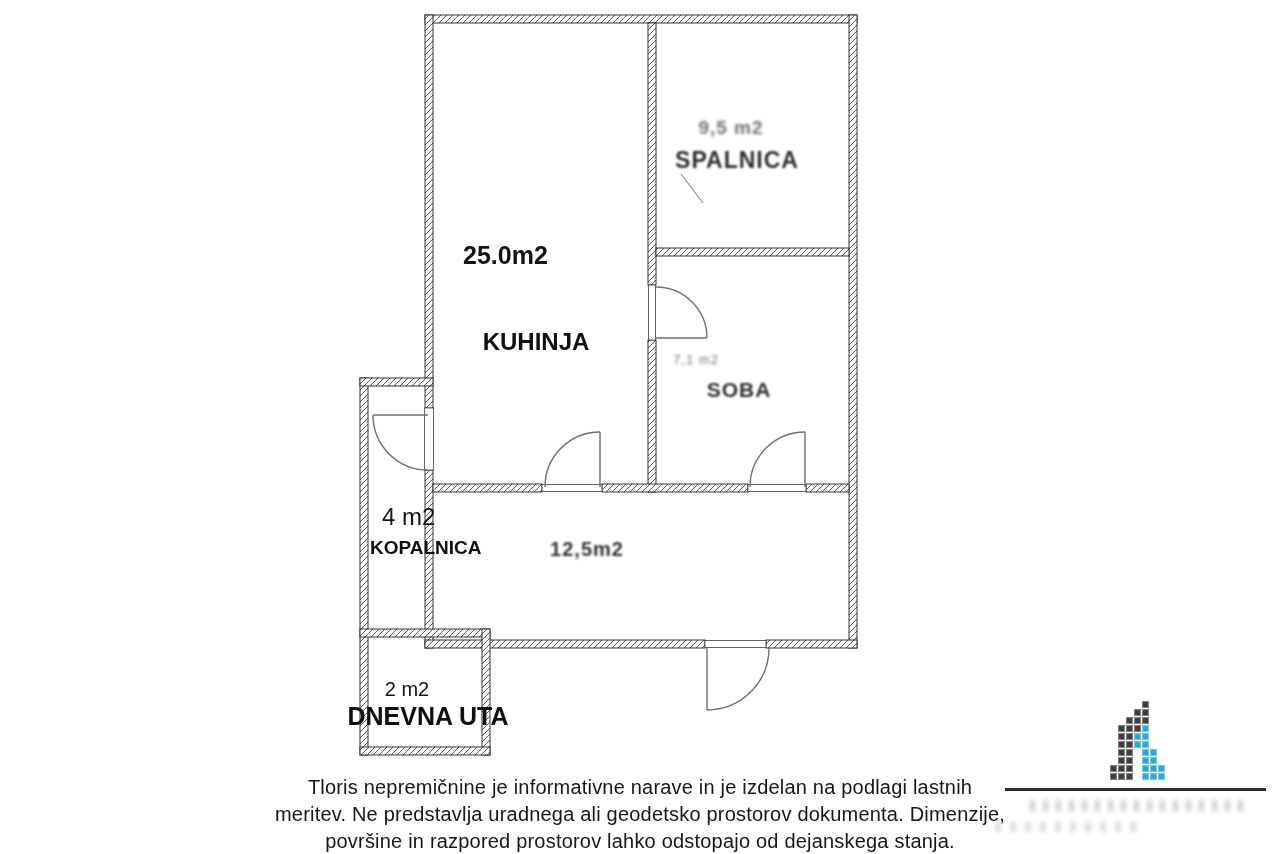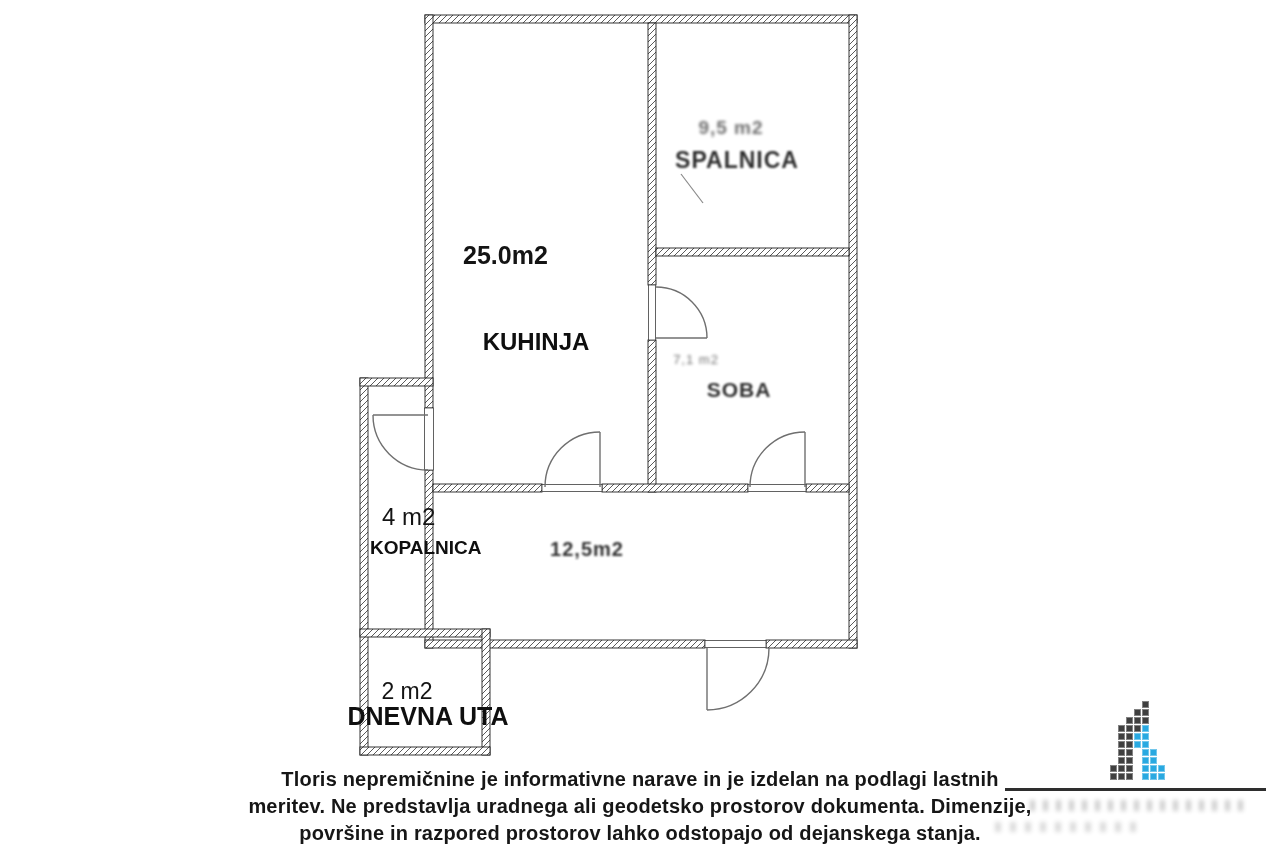--- a/index.html
+++ b/index.html
@@ -9,21 +9,21 @@
   }
   .abs{position:absolute;white-space:nowrap;}
   .ctr{transform:translateX(-50%);}
   .room-label{font-weight:bold;color:#0f0f0f;}
   .area-label{color:#141414;}
   
   .g1{filter:blur(0.5px);}
   .g2{filter:blur(1.1px);opacity:.88;letter-spacing:1px;}
   .g3{filter:blur(1.5px);opacity:.62;letter-spacing:1px;}
   .disclaimer{
-    font-weight:bold;font-size:20px;color:#161616;letter-spacing:0.2px;
+    font-weight:normal;font-size:20px;color:#161616;letter-spacing:0.2px;margin-top:8px;
   }
   #logo-grid{position:absolute;left:1110px;top:701px;}
   #logo-grid .sq{position:absolute;width:7px;height:7px;box-sizing:border-box;border:1px solid rgba(255,255,255,.35);}
   #logo-rule{position:absolute;left:1005px;top:788px;width:261px;height:3px;background:#2e2e2e;}
   .smudge{position:absolute;filter:blur(2px);}
   #smudge-1{left:1030px;top:800px;width:215px;height:11px;opacity:.45;
     background:repeating-linear-gradient(90deg, rgba(110,110,110,.75) 0 5px, transparent 5px 13px);}
   #smudge-2{left:995px;top:822px;width:150px;height:10px;opacity:.32;
     background:repeating-linear-gradient(90deg, rgba(110,110,110,.75) 0 6px, transparent 6px 15px);}
   svg{position:absolute;left:0;top:0;}
@@ -110,21 +110,21 @@
   <div class="abs ctr room-label g2" style="left:737px;top:147px;font-size:23px;">SPALNICA</div>
 
   <div class="abs ctr area-label g3" style="left:696px;top:352px;font-size:13px;">7,1 m2</div>
   <div class="abs ctr room-label g2" style="left:739px;top:378px;font-size:21px;">SOBA</div>
 
   <div class="abs ctr area-label g2" style="left:587px;top:538px;font-size:20px;font-weight:bold;">12,5m2</div>
 
   <div class="abs area-label" style="left:382px;top:503px;font-size:24px;">4 m2</div>
   <div class="abs room-label" style="left:370px;top:530px;font-size:19px;margin-top:7px;">KOPALNICA</div>
 
-  <div class="abs ctr area-label" style="left:407px;top:678px;font-size:23px;">2 m2</div>
+  <div class="abs ctr area-label" style="left:407px;top:678px;font-size:20px;">2 m2</div>
   <div class="abs ctr room-label" style="left:428px;top:702px;font-size:25px;">DNEVNA UTA</div>
 
   <div>
     <div class="abs ctr disclaimer" style="left:640px;top:768px;">Tloris nepremičnine je informativne narave in je izdelan na podlagi lastnih</div>
     <div class="abs ctr disclaimer" style="left:640px;top:795px;">meritev. Ne predstavlja uradnega ali geodetsko prostorov dokumenta. Dimenzije,</div>
     <div class="abs ctr disclaimer" style="left:640px;top:822px;">površine in razpored prostorov lahko odstopajo od dejanskega stanja.</div>
   </div>
 
   <div id="logo-grid">
       <div class="sq" style="left: 32px; top: 0px; background: rgb(63, 63, 63);"></div>

